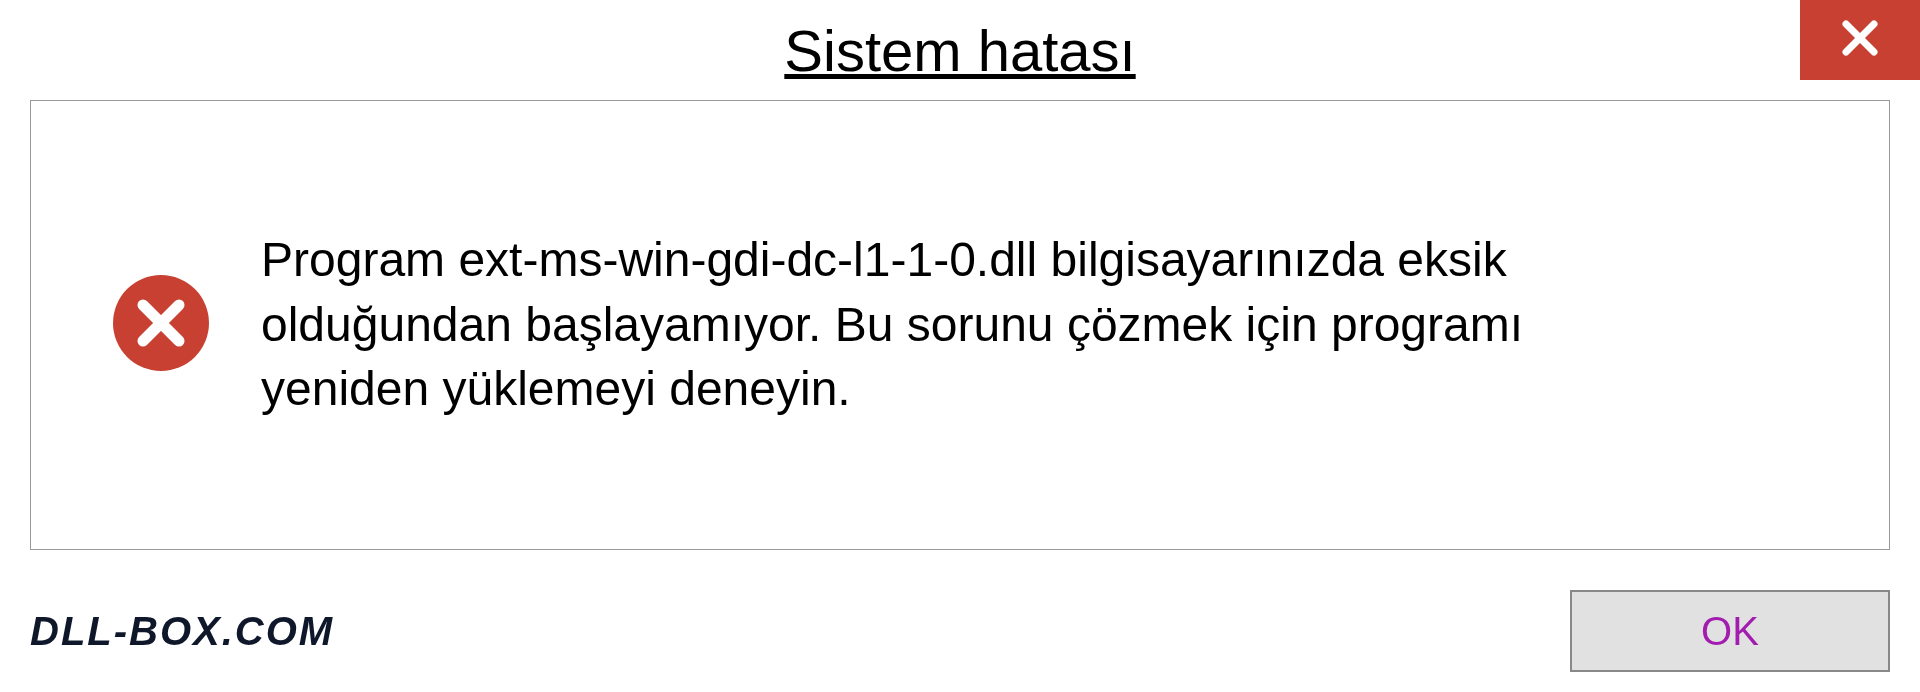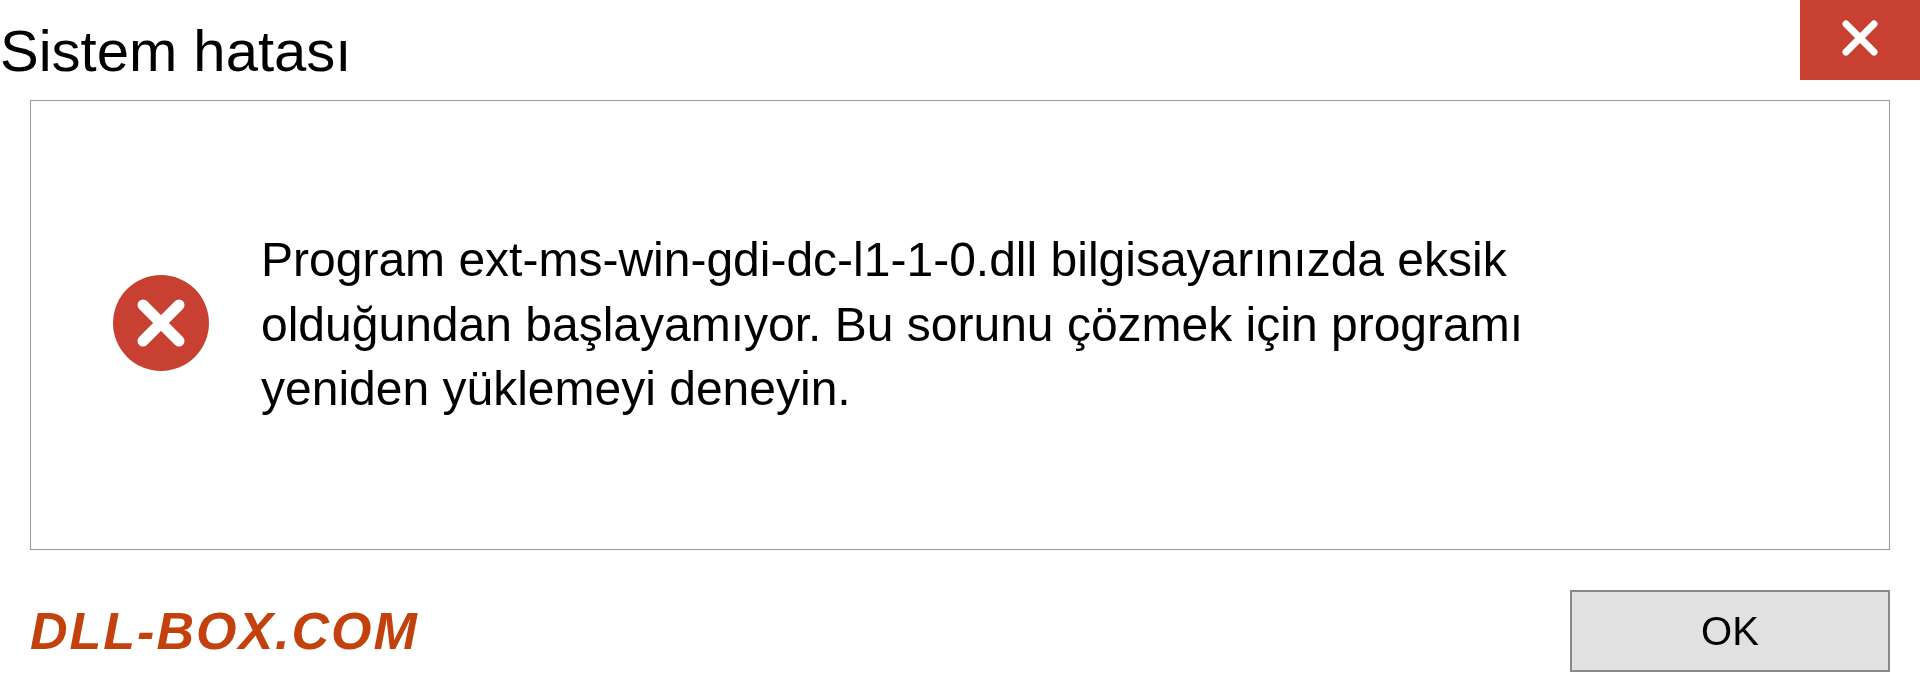--- a/index.html
+++ b/index.html
@@ -13,23 +13,24 @@
       height: 692px;
       font-family: 'Segoe UI', Tahoma, Arial, sans-serif;
       background: #ffffff;
       position: relative;
       overflow: hidden;
     }
     
     .title-bar {
       display: flex;
       align-items: center;
-      justify-content: flex-start;
+      justify-content: center;
       height: 100px;
       position: relative;
+      text-decoration: underline;
     }
     
     .title-text {
       font-size: 58px;
       font-weight: 400;
       color: #000000;
     }
     
     .close-button {
       position: absolute;
@@ -79,36 +80,36 @@
       position: absolute;
       bottom: 20px;
       left: 30px;
       right: 30px;
       display: flex;
       align-items: center;
       justify-content: space-between;
     }
     
     .watermark {
-      font-size: 52px;
+      font-size: 40px;
       font-weight: 900;
       font-style: italic;
-      color: #c2410c;
+      color: #0f172a;
       letter-spacing: 2px;
       font-family: Arial, sans-serif;
     }
     
     .ok-button {
       width: 320px;
       height: 82px;
       background: #e1e1e1;
       border: 2px solid #888888;
       font-size: 40px;
       font-family: 'Segoe UI', Tahoma, Arial, sans-serif;
-      color: #000000;
+      color: #a21caf;
       cursor: pointer;
       display: flex;
       align-items: center;
       justify-content: center;
     }
   </style>
 </head>
 <body>
 
 <div class="title-bar">

